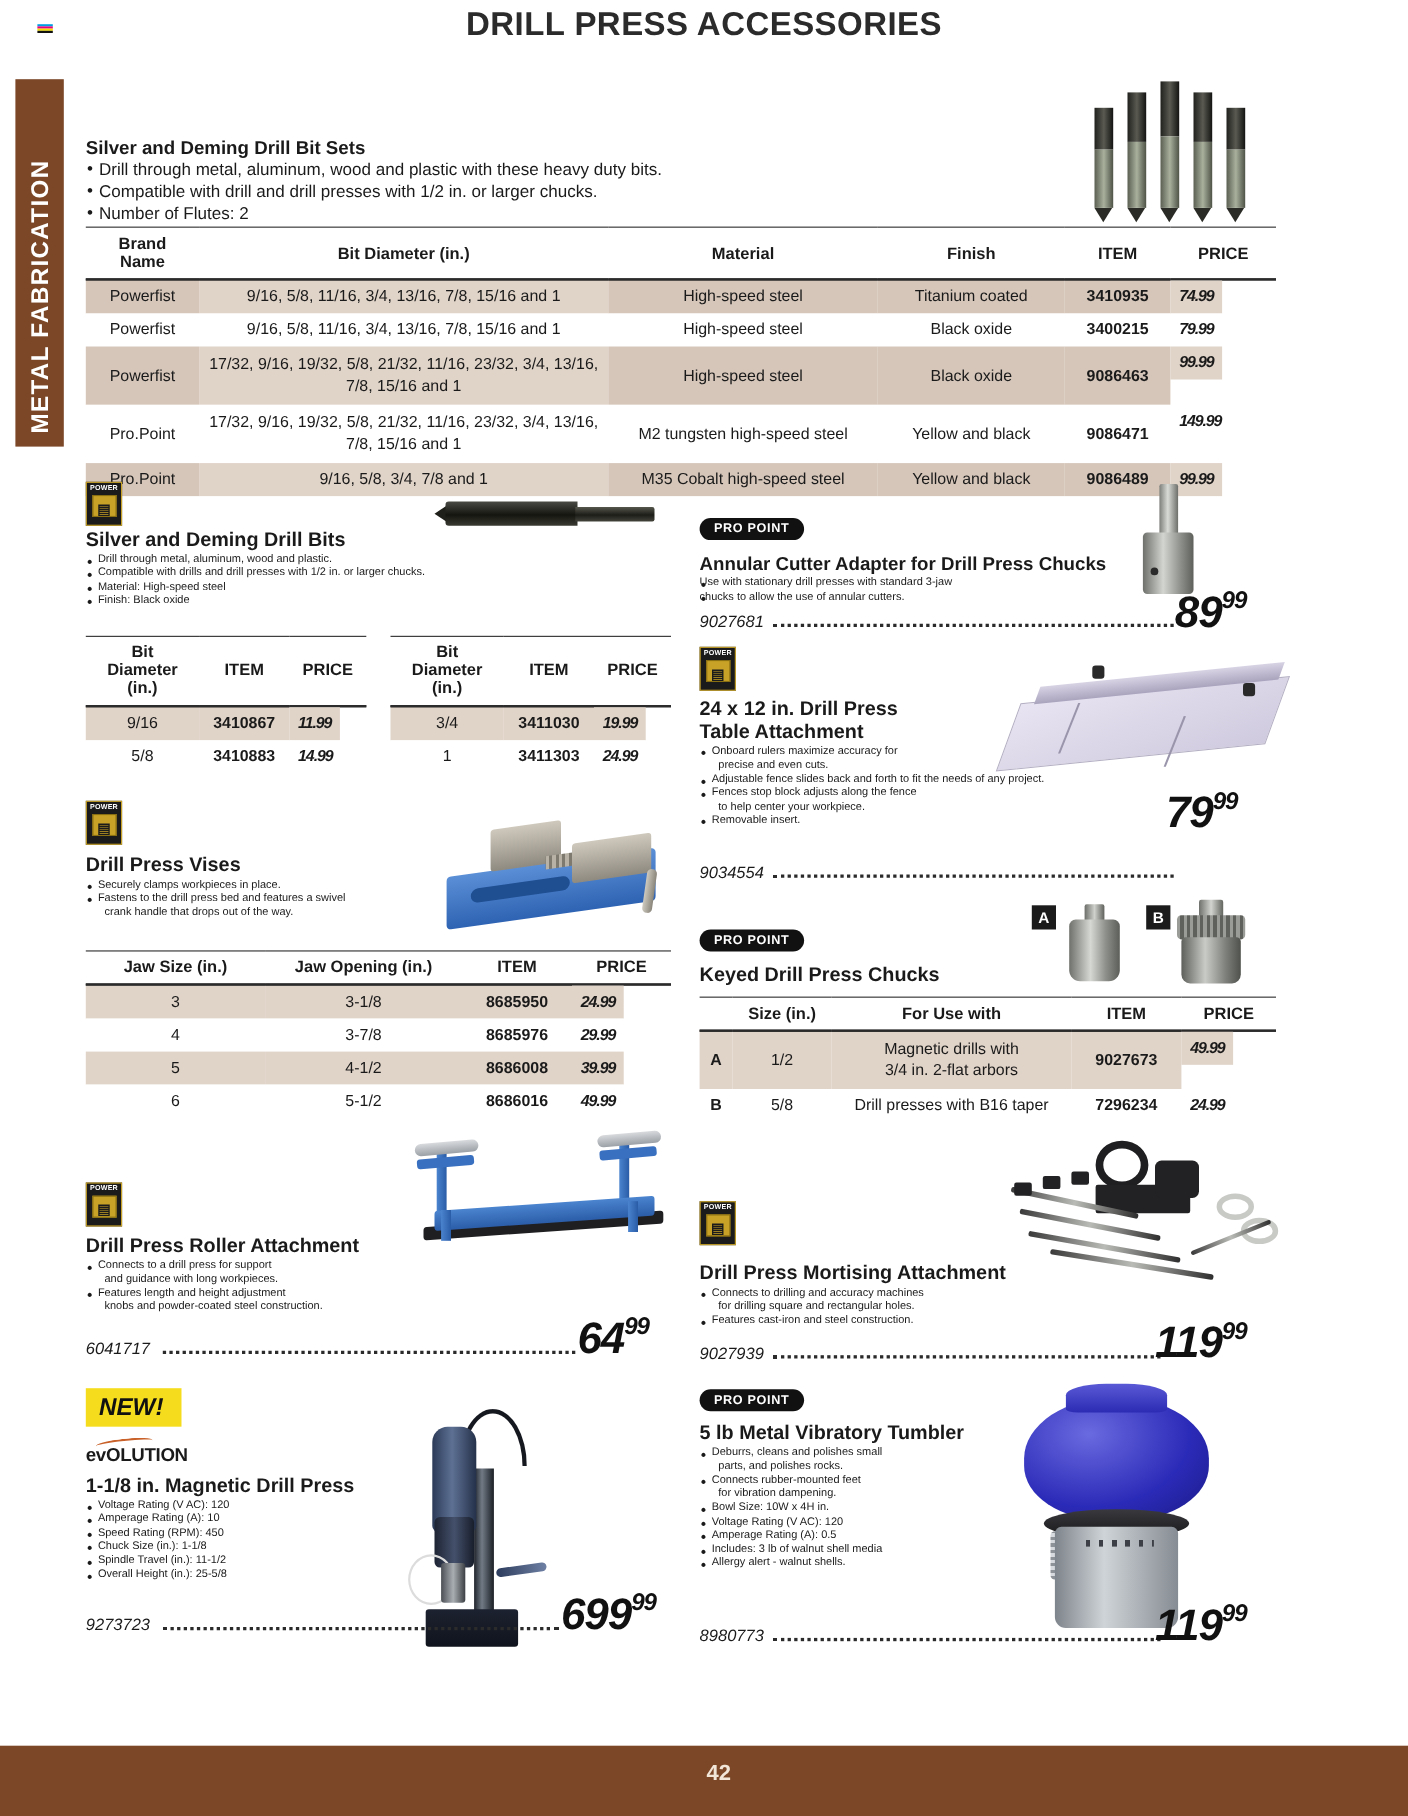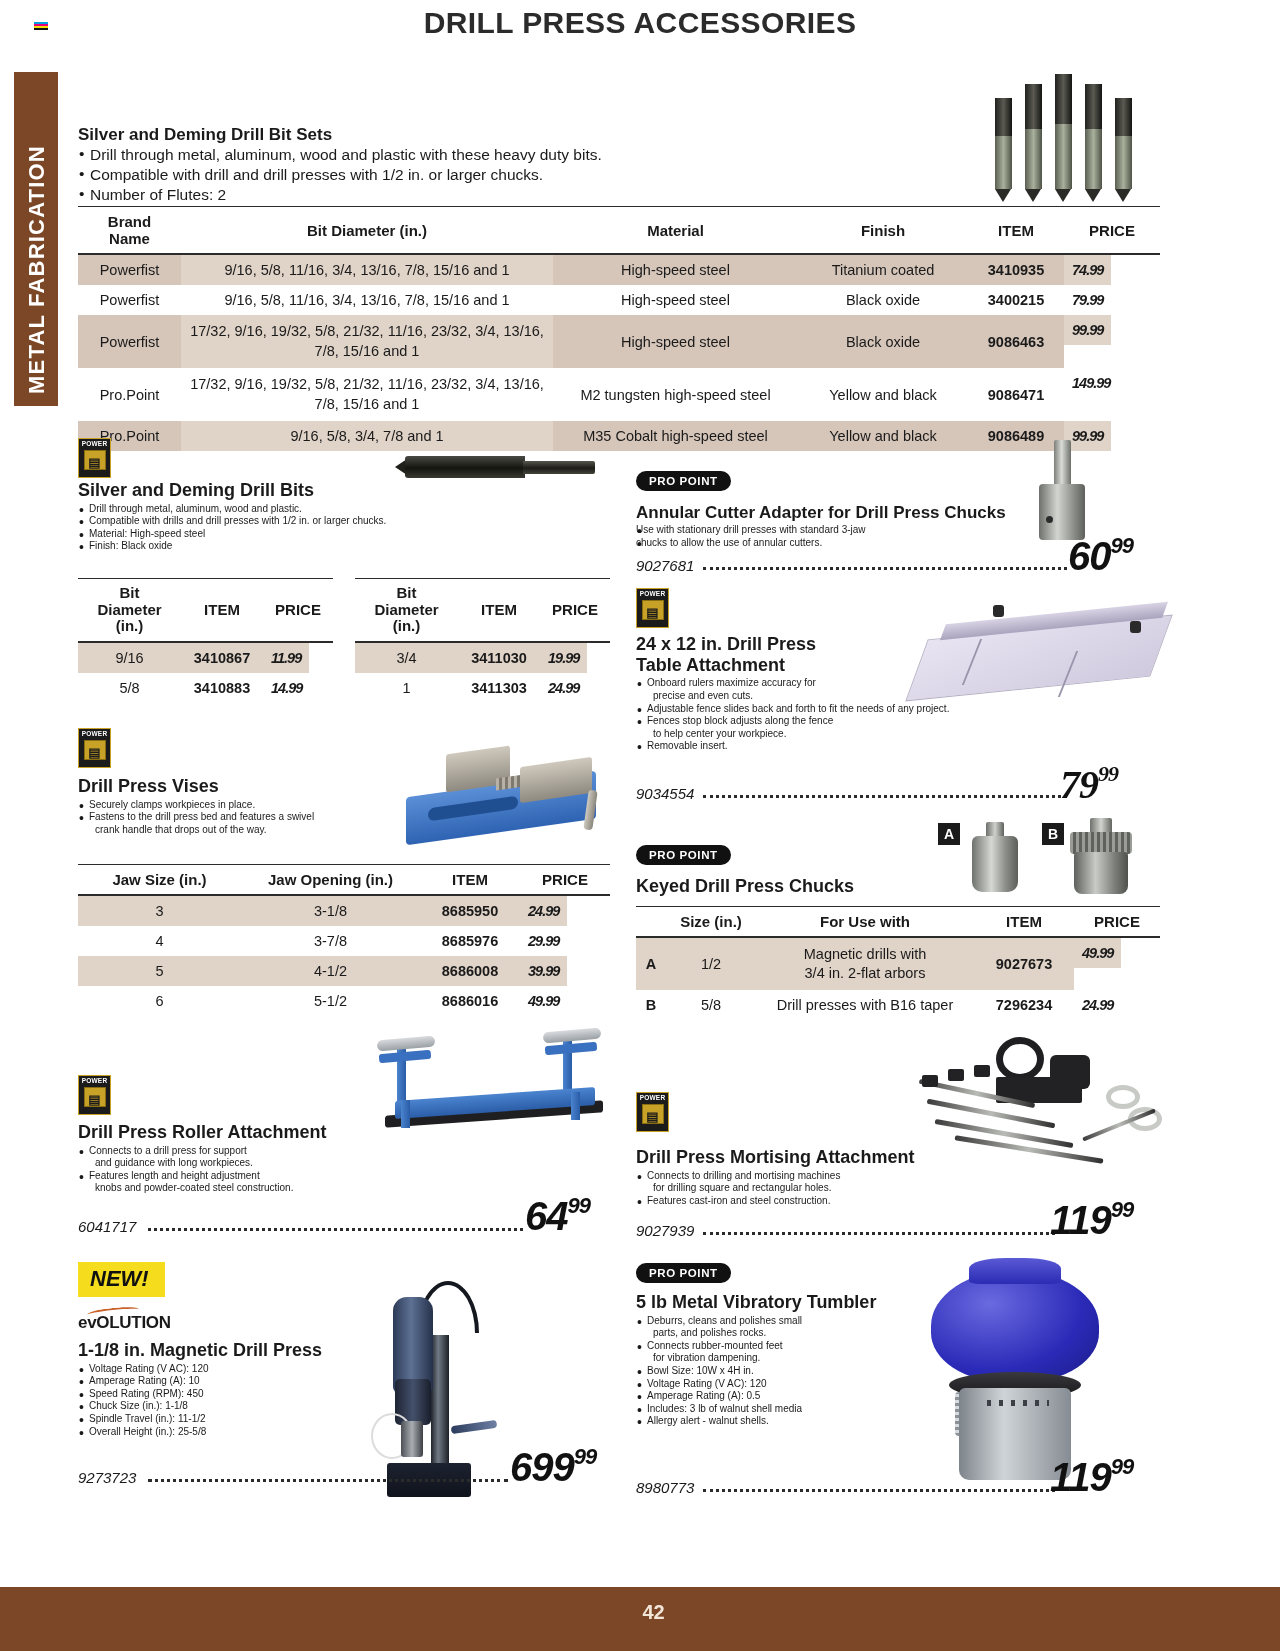--- a/index.html
+++ b/index.html
@@ -717,21 +717,21 @@
 <div class="blk" style="left:636px; top:503px; width:400px;">
   <h2 class="pt" style="font-size:17px">Annular Cutter Adapter for Drill Press Chucks</h2>
   <ul class="feat" style="list-style:none">
     <li style="padding-left:0">Use with stationary drill presses with standard 3-jaw</li>
     <li style="padding-left:0">chucks to allow the use of annular cutters.</li>
   </ul>
 </div>
 <div class="sku" style="left:636px; top:557px;">9027681</div>
 <div class="dots" style="left:703px; top:567px; width:364px;"></div>
 <div class="price" style="left:1068px; top:533px;">
-  <span class="dollars">60</span><span class="cents">99</span>
+  <span class="dollars">89</span><span class="cents">99</span>
 </div>
 
 <div class="powerfist" style="left:636px; top:588px;">
   <div class="pf-top">POWER</div>
   <div class="pf-box">
       <span>▤</span>
     </div>
 </div>
 
 <div class="presstable">
@@ -752,21 +752,21 @@
     <li>Onboard rulers maximize accuracy for</li>
     <li class="cont">precise and even cuts.</li>
     <li>Adjustable fence slides back and forth to fit the needs of any project.</li>
     <li>Fences stop block adjusts along the fence</li>
     <li class="cont">to help center your workpiece.</li>
     <li>Removable insert.</li>
   </ul>
 </div>
 <div class="sku" style="left:636px; top:785px;">9034554</div>
 <div class="dots" style="left:703px; top:795px; width:364px;"></div>
-<div class="price" style="left:1060px; top:761px;font-family:Liberation Serif, serif;">
+<div class="price" style="left:1060px; top:715px;">
   <span class="dollars">79</span><span class="cents">99</span>
 </div>
 
 <div class="ablabel" style="left:938px; top:823px;">A</div>
 <div class="blabel" style="left:1042px; top:823px;">B</div>
 
 <div class="chuckA">
   <div class="jawtop"></div>
     <div class="barrel"></div>
 </div>
@@ -832,21 +832,21 @@
   <div class="rodp" style="left:54px; top:112px; width:150px; transform:rotate(9deg);"></div>
   <div class="blk2" style="left:22px; top:40px; width:16px; height:12px;"></div>
   <div class="blk2" style="left:48px; top:34px; width:16px; height:12px;"></div>
   <div class="blk2" style="left:74px; top:30px; width:16px; height:12px;"></div>
   <div class="rodp" style="left:180px; top:88px; width:78px; transform:rotate(-22deg); height:4px;"></div>
 </div>
 
 <div class="blk" style="left:636px; top:1147px; width:420px;">
   <h2 class="pt" style="font-size:18px">Drill Press Mortising Attachment</h2>
   <ul class="feat">
-    <li>Connects to drilling and mortising machines</li>
+    <li>Connects to drilling and accuracy machines</li>
     <li class="cont">for drilling square and rectangular holes.</li>
     <li>Features cast-iron and steel construction.</li>
   </ul>
 </div>
 <div class="sku" style="left:636px; top:1222px;">9027939</div>
 <div class="dots" style="left:703px; top:1232px; width:352px;"></div>
 <div class="price" style="left:1050px; top:1197px;">
   <span class="dollars">119</span><span class="cents">99</span>
 </div>
 

